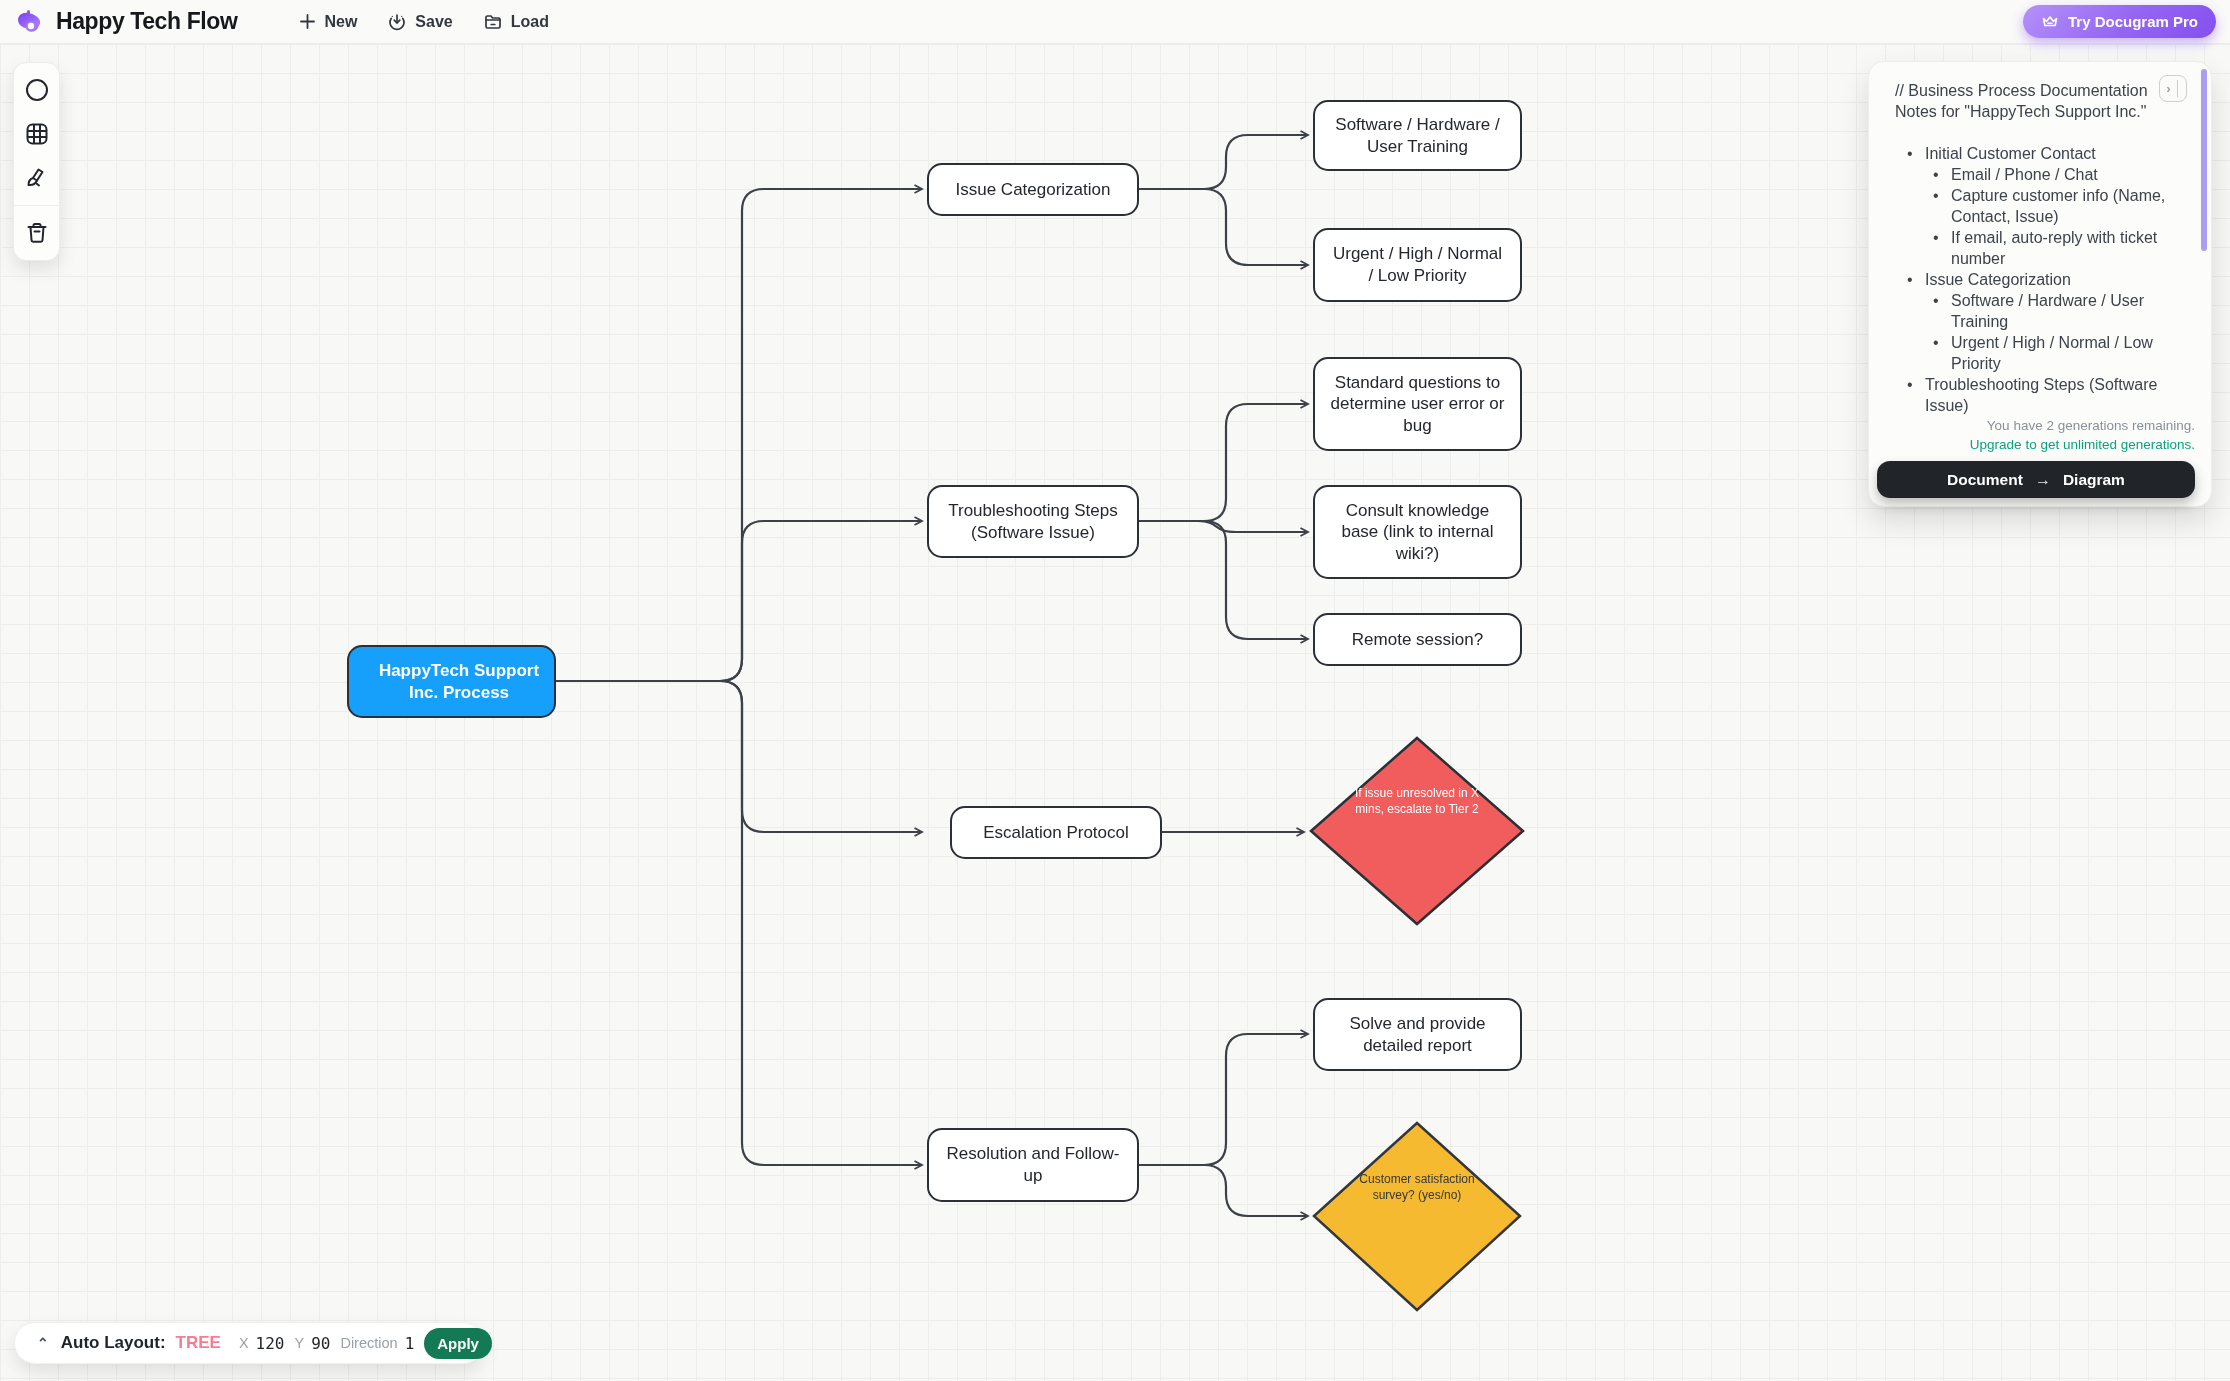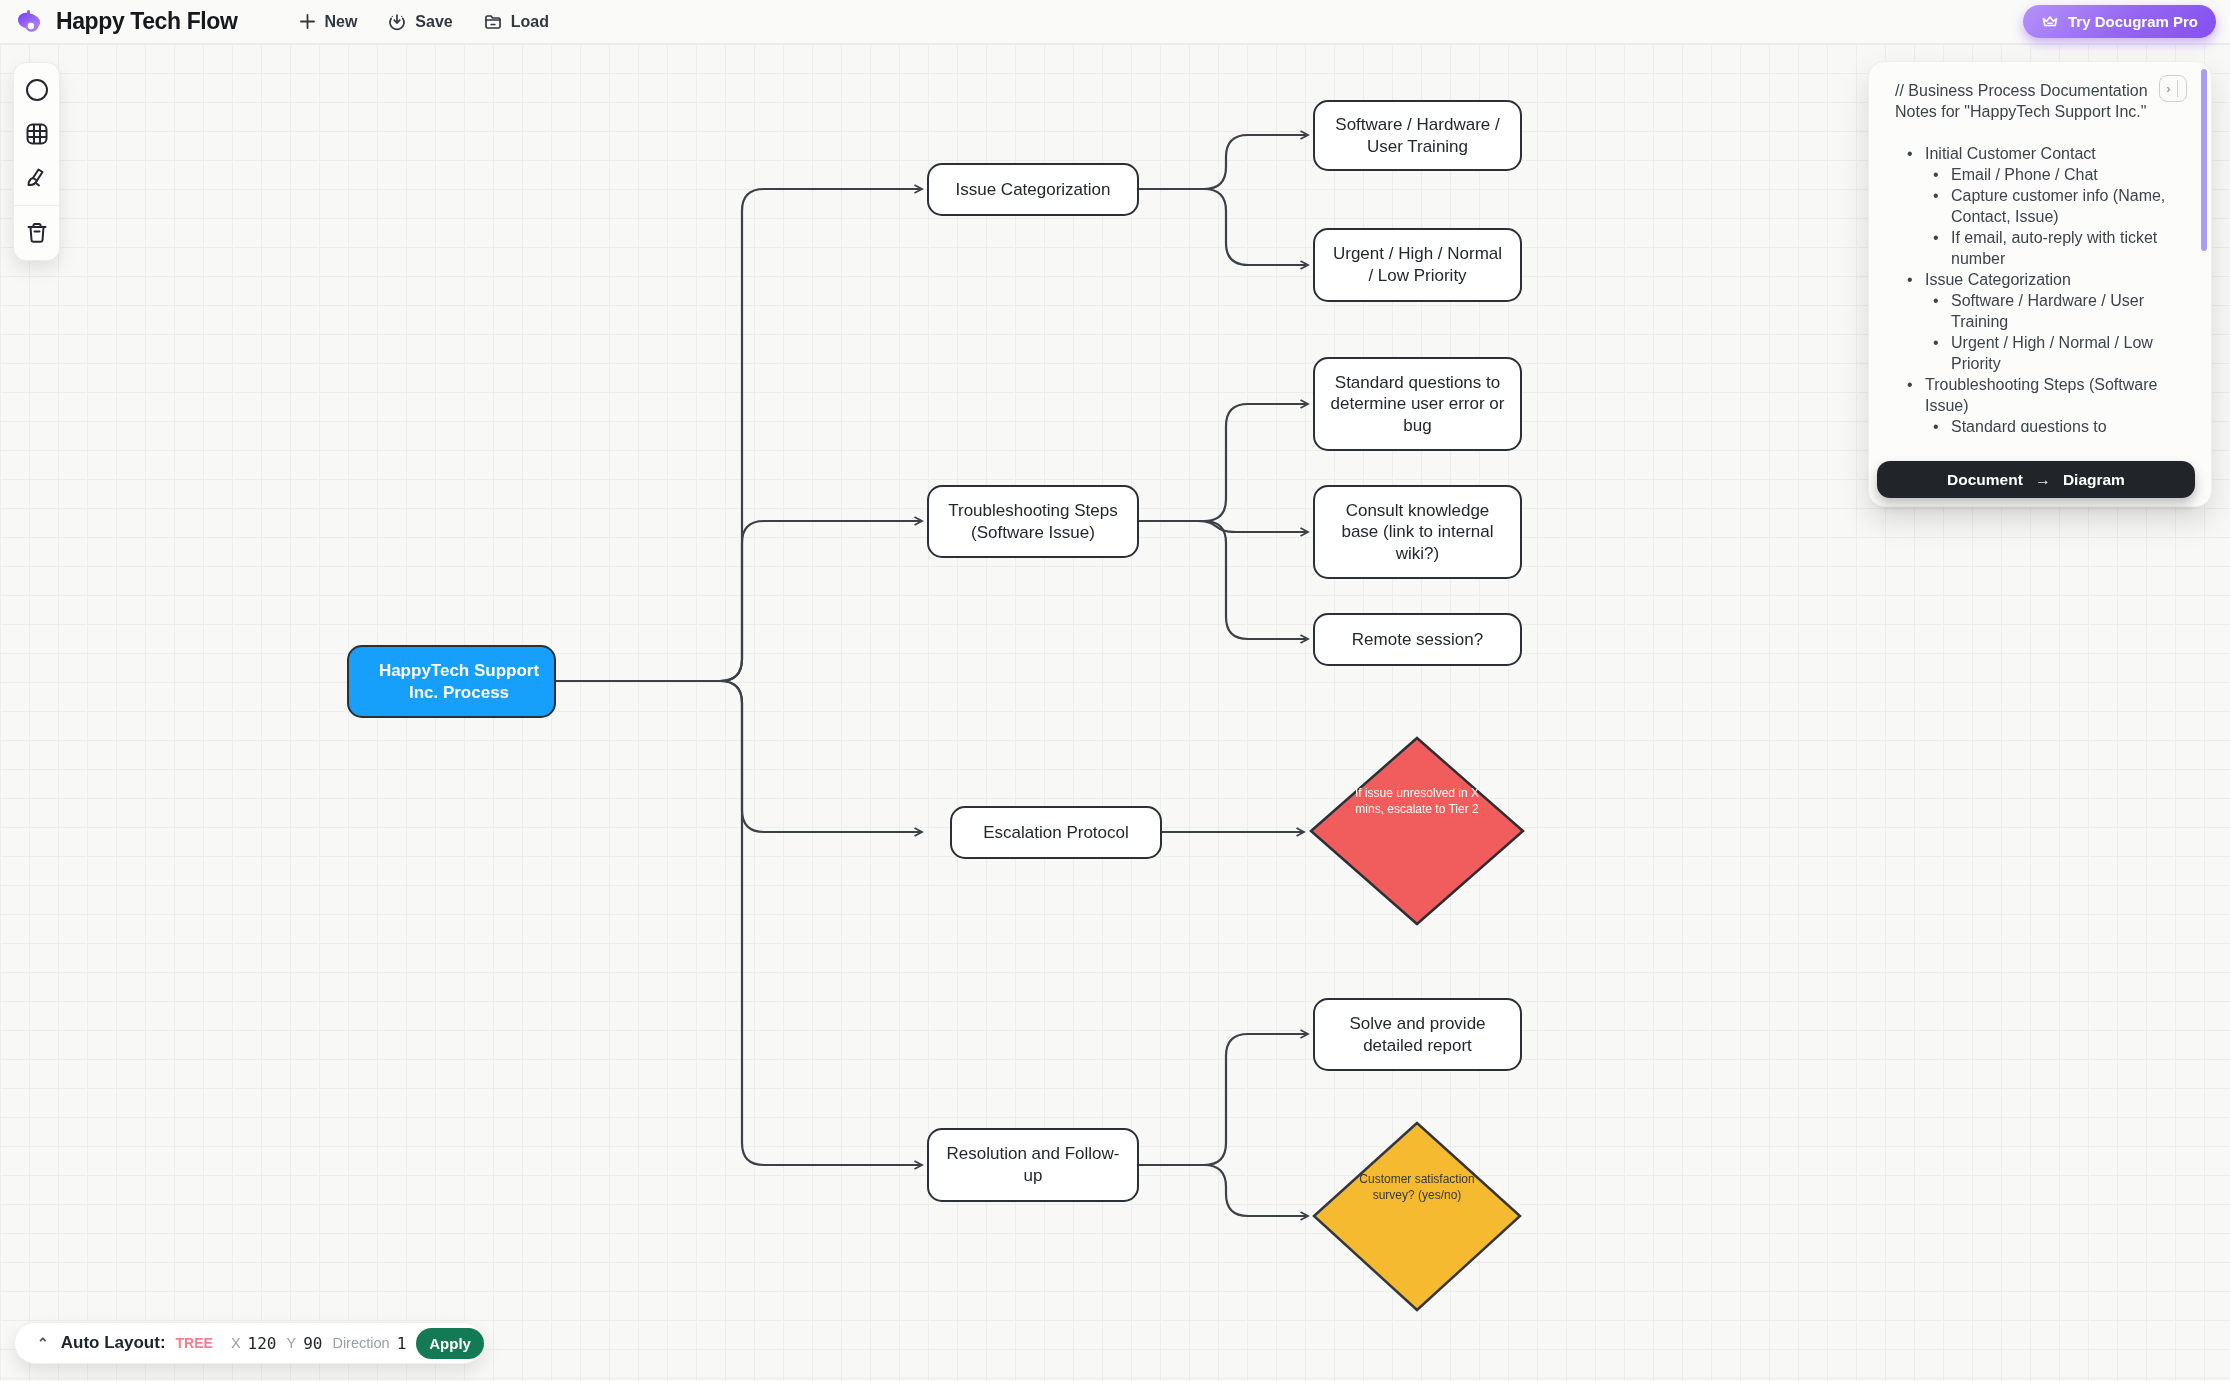--- a/index.html
+++ b/index.html
@@ -84,21 +84,21 @@
   .doc2diagram .arr { font-weight:400; font-size:16px; color:#e8e8e8; }
 
   
   .layout-bar { position:absolute; left:14px; top:1322px; width:470px; height:42px; z-index:10;
     background:#fff; border:1px solid #f0f0ee; border-radius:21px;
     box-shadow:0 8px 18px rgba(0,0,0,.10);
     display:flex; align-items:center; padding:0 8px 0 20px; gap:10px; }
   .layout-bar .chev-up { color:#4b5563; font-size:14px; font-weight:700; cursor:pointer;
     background:transparent; border:0; font-family:inherit; padding:0 2px; }
   .lb-title { font-size:17px; font-weight:800; color:#1f242b; white-space:nowrap; }
-  .lb-mode { font-size:14px; font-weight:800; color:#f97b8f; margin-right:8px; }
+  .lb-mode { font-size:17px; font-weight:800; color:#f97b8f; margin-right:8px; }
   .lb-field { display:flex; align-items:center; gap:7px; }
   .lb-label { font-size:14.5px; color:#9aa0a8; }
   .lb-value { font-family:"DejaVu Sans Mono", monospace; font-size:16px; color:#23272d; cursor:text; }
   .apply-btn { margin-left:auto; height:31px; padding:0 13px; border:0; border-radius:16px;
     background:#137a55; color:#fff; font-family:inherit; font-size:15px; font-weight:700;
     cursor:pointer; }
 
   .icon { display:block; }
 </style>
 </head>
@@ -240,20 +240,24 @@
         <div class="note-line lvl2 bullet">Software / Hardware / User Training</div>
         <div class="note-line lvl2 bullet">Urgent / High / Normal / Low Priority</div>
         <div class="note-line lvl1 bullet">Troubleshooting Steps (Software Issue)</div>
         <div class="note-line lvl2 bullet">Standard questions to determine</div>
       </div>
     <button class="collapse-btn">
       <span class="chev">›</span>
       <span class="bar"></span>
     </button>
     <div class="panel-scrollbar"></div>
+    <div class="gen-block">
+      <div class="gen-note">You have 2 generations remaining.</div>
+      <div class="upgrade-link">Upgrade to get unlimited generations.</div>
+    </div>
     <button class="doc2diagram">
       <span>Document</span>
       <span class="arr">→</span>
       <span>Diagram</span>
     </button>
   </div>
 
   <div class="layout-bar">
     <button class="chev-up">⌃</button>
     <span class="lb-title">Auto Layout:</span>

